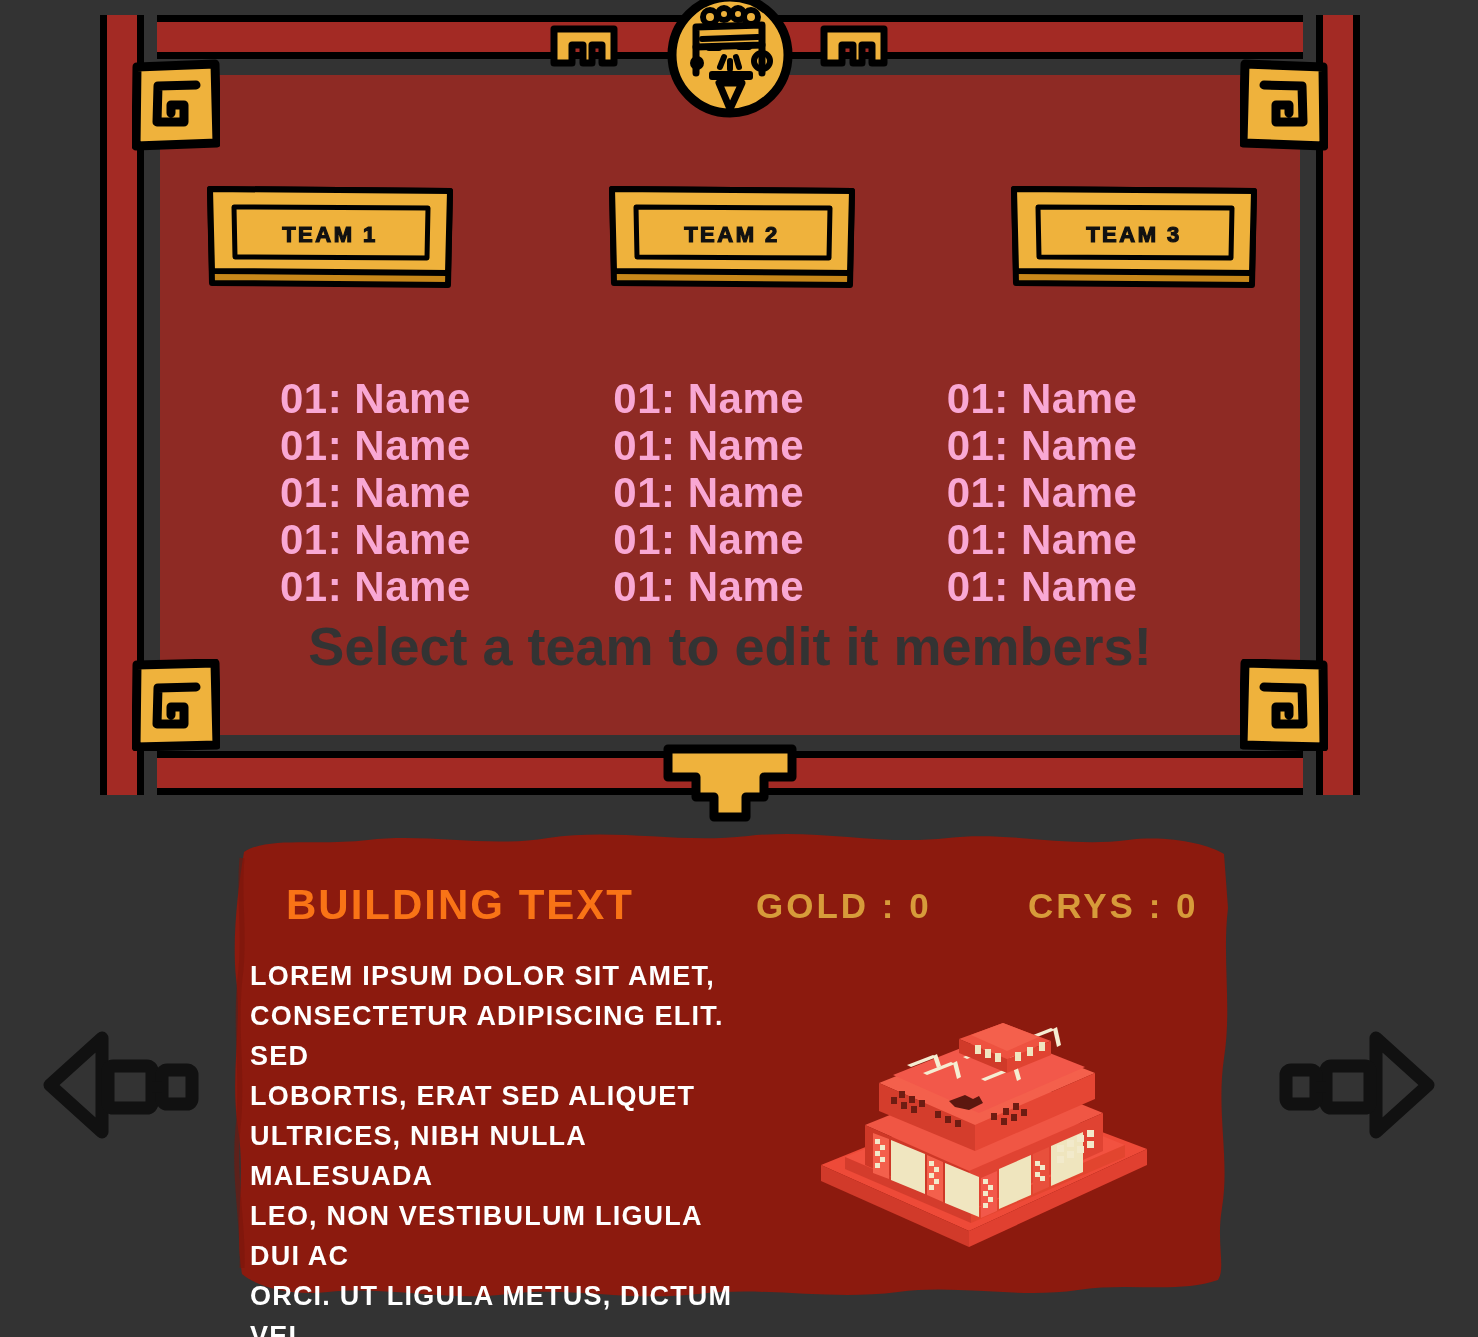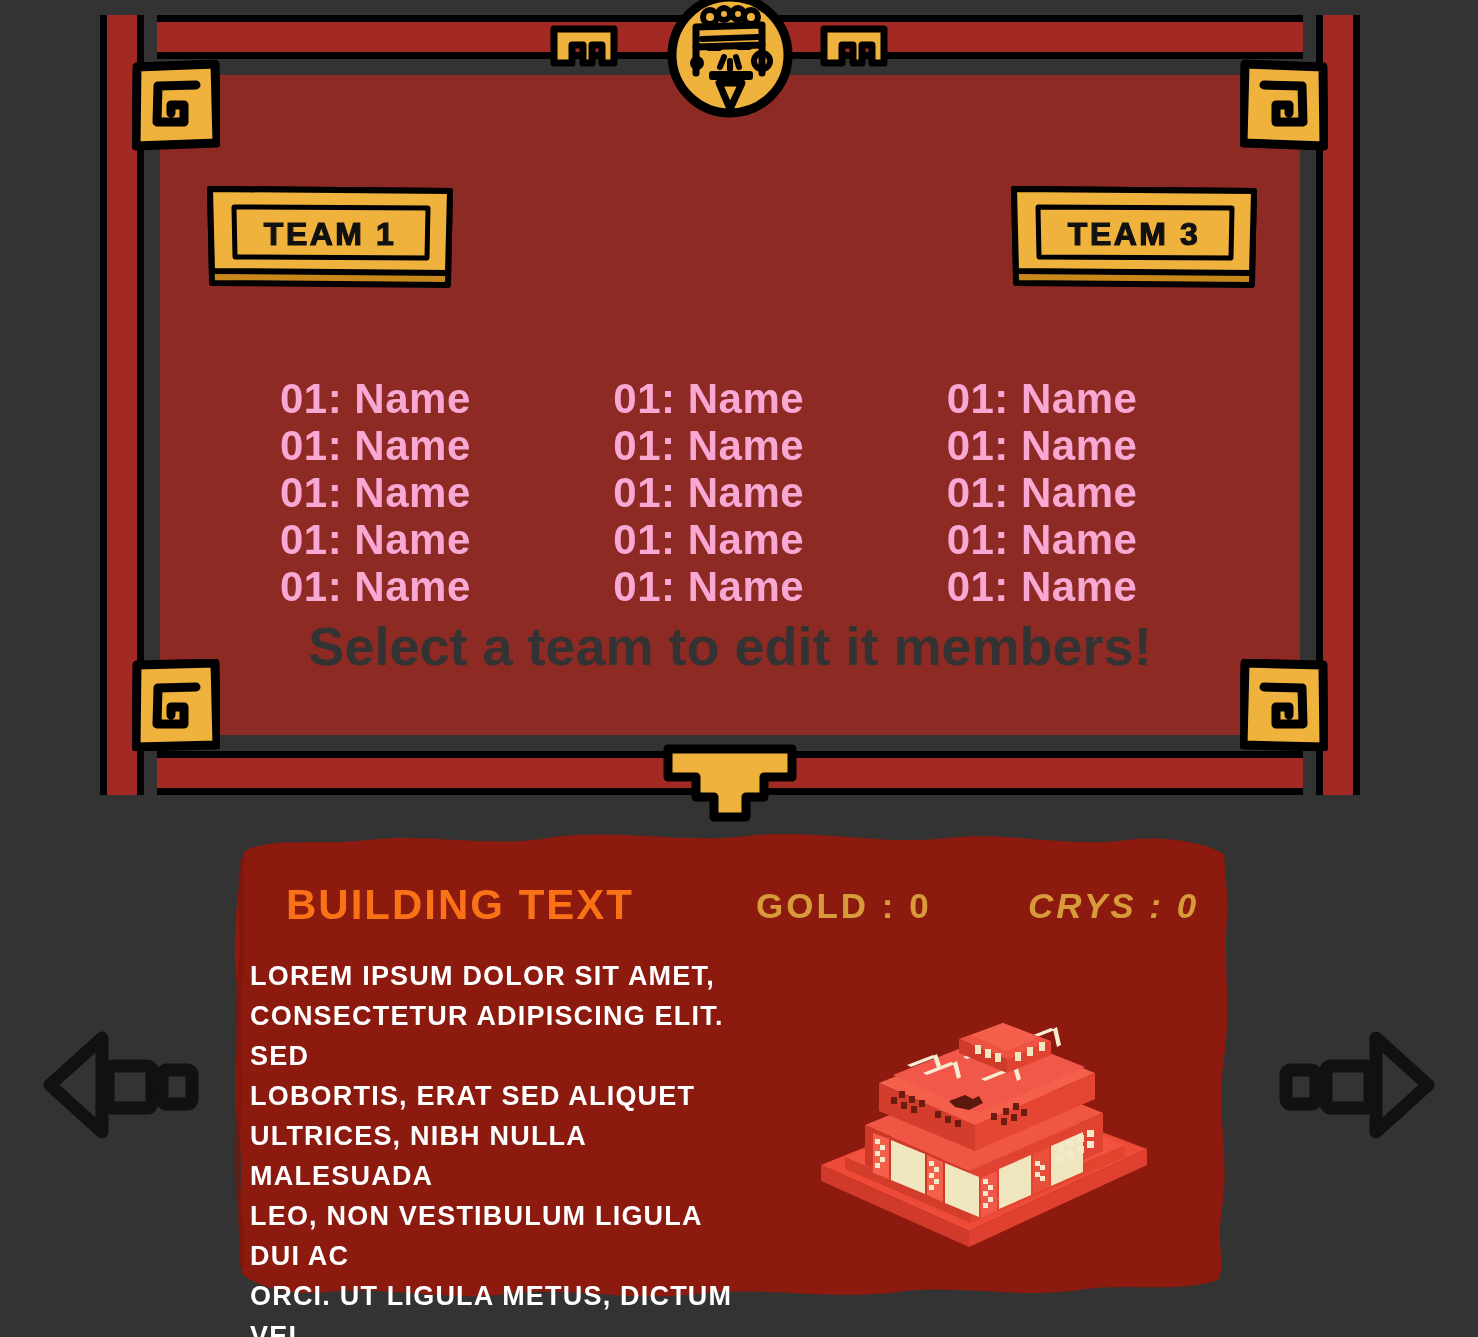--- a/index.html
+++ b/index.html
@@ -56,21 +56,21 @@
     display:flex;justify-content:space-between;align-items:flex-start;
   }
   .team-btn{
     position:relative;width:248px;height:105px;cursor:pointer;
     background:none;border:none;padding:0;
   }
   .team-btn .btnsvg{position:absolute;inset:0;width:100%;height:100%;}
   .team-btn .lbl{
     position:absolute;inset:0;display:flex;align-items:center;justify-content:center;
     font-family:"Liberation Sans", sans-serif;
-    font-weight:bold;font-size:32px;letter-spacing:2.5px;color:#111;
+    font-weight:bold;font-size:22px;letter-spacing:2.5px;color:#111;
     padding-bottom:6px;
     -webkit-text-stroke:1.2px #111;
   }
 
   
   #member-grid{
     position:absolute;left:120px;top:300px;width:1000px;
     display:grid;grid-template-columns:repeat(3,1fr);
     column-gap:0;row-gap:0;
   }
@@ -100,21 +100,21 @@
     position:absolute;left:58px;top:53px;
     font-family:"Liberation Sans", sans-serif;
     font-weight:bold;font-size:42px;color:#f97316;letter-spacing:2px;
   }
   .res{
     position:absolute;top:58px;
     font-family:"Liberation Sans", sans-serif;
     font-weight:bold;font-size:35px;color:#D79B3A;letter-spacing:3px;text-align:center;
   }
   #res-gold{left:528px;}
-  #res-crys{left:800px;font-style:italic;}
+  #res-crys{left:800px;}
 
   #building-body{
     position:absolute;left:22px;top:128px;width:500px;
     font-family:"Liberation Sans", sans-serif;
     font-weight:bold;font-size:27px;line-height:40px;
     color:#FFFFFF;letter-spacing:1.2px;
     white-space:pre-line;
   }
 
   #building-art{position:absolute;left:575px;top:125px;width:360px;height:310px;}
@@ -215,20 +215,28 @@
 
       <button class="team-btn">
         <svg class="btnsvg" viewBox="0 0 248 105" preserveAspectRatio="none">
           <path d="M4 4 L244 6 L242 100 L6 98 Z" fill="#C8881A" stroke="#000" stroke-width="6" stroke-linejoin="round"></path>
           <path d="M4 4 L244 6 L242 88 L6 86 Z" fill="#EFB23C" stroke="#000" stroke-width="6" stroke-linejoin="round"></path>
           <path d="M28 22 L222 23 L221 73 L29 72 Z" fill="#EFB23C" stroke="#000" stroke-width="5" stroke-linejoin="round"></path>
         </svg>
         <span class="lbl">TEAM 1</span>
       </button>
 
+      <button class="team-btn">
+        <svg class="btnsvg" viewBox="0 0 248 105" preserveAspectRatio="none">
+          <path d="M4 4 L244 6 L242 100 L6 98 Z" fill="#C8881A" stroke="#000" stroke-width="6" stroke-linejoin="round"></path>
+          <path d="M4 4 L244 6 L242 88 L6 86 Z" fill="#EFB23C" stroke="#000" stroke-width="6" stroke-linejoin="round"></path>
+          <path d="M28 22 L222 23 L221 73 L29 72 Z" fill="#EFB23C" stroke="#000" stroke-width="5" stroke-linejoin="round"></path>
+        </svg>
+        <span class="lbl">TEAM 2</span>
+      </button>
 
       <button class="team-btn">
         <svg class="btnsvg" viewBox="0 0 248 105" preserveAspectRatio="none">
           <path d="M4 4 L244 6 L242 100 L6 98 Z" fill="#C8881A" stroke="#000" stroke-width="6" stroke-linejoin="round"></path>
           <path d="M4 4 L244 6 L242 88 L6 86 Z" fill="#EFB23C" stroke="#000" stroke-width="6" stroke-linejoin="round"></path>
           <path d="M28 22 L222 23 L221 73 L29 72 Z" fill="#EFB23C" stroke="#000" stroke-width="5" stroke-linejoin="round"></path>
         </svg>
         <span class="lbl">TEAM 3</span>
       </button>
 

